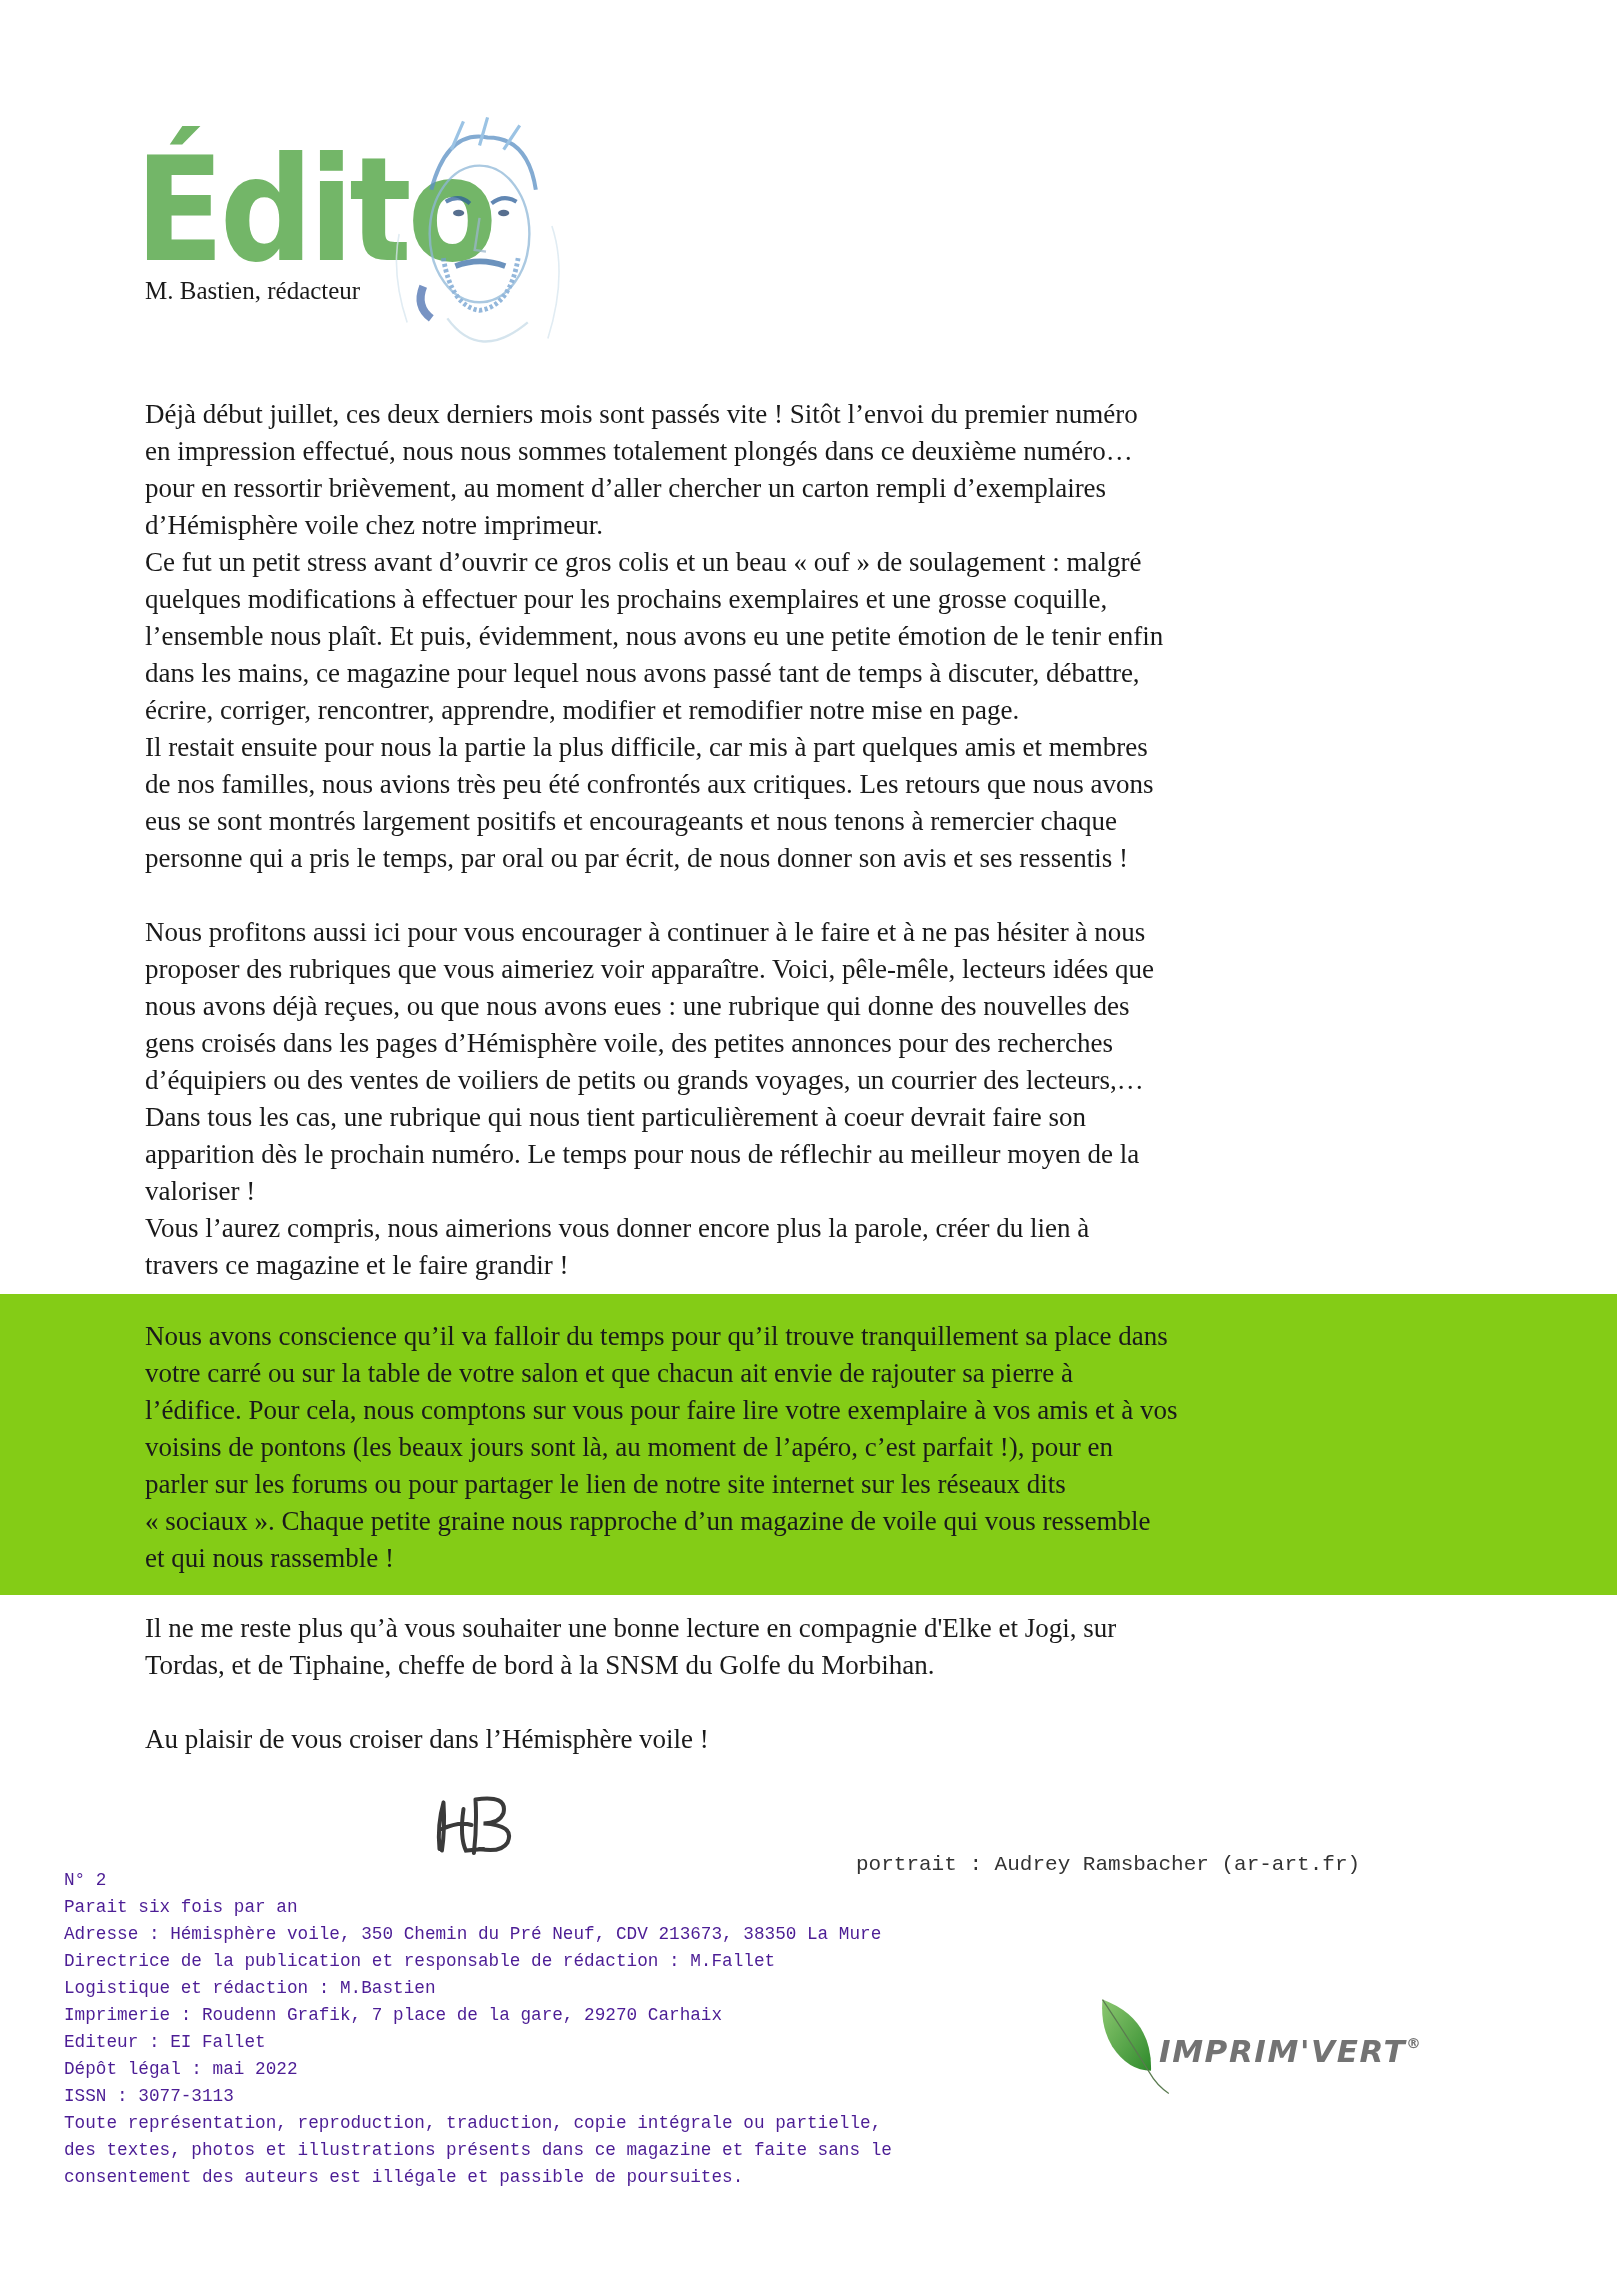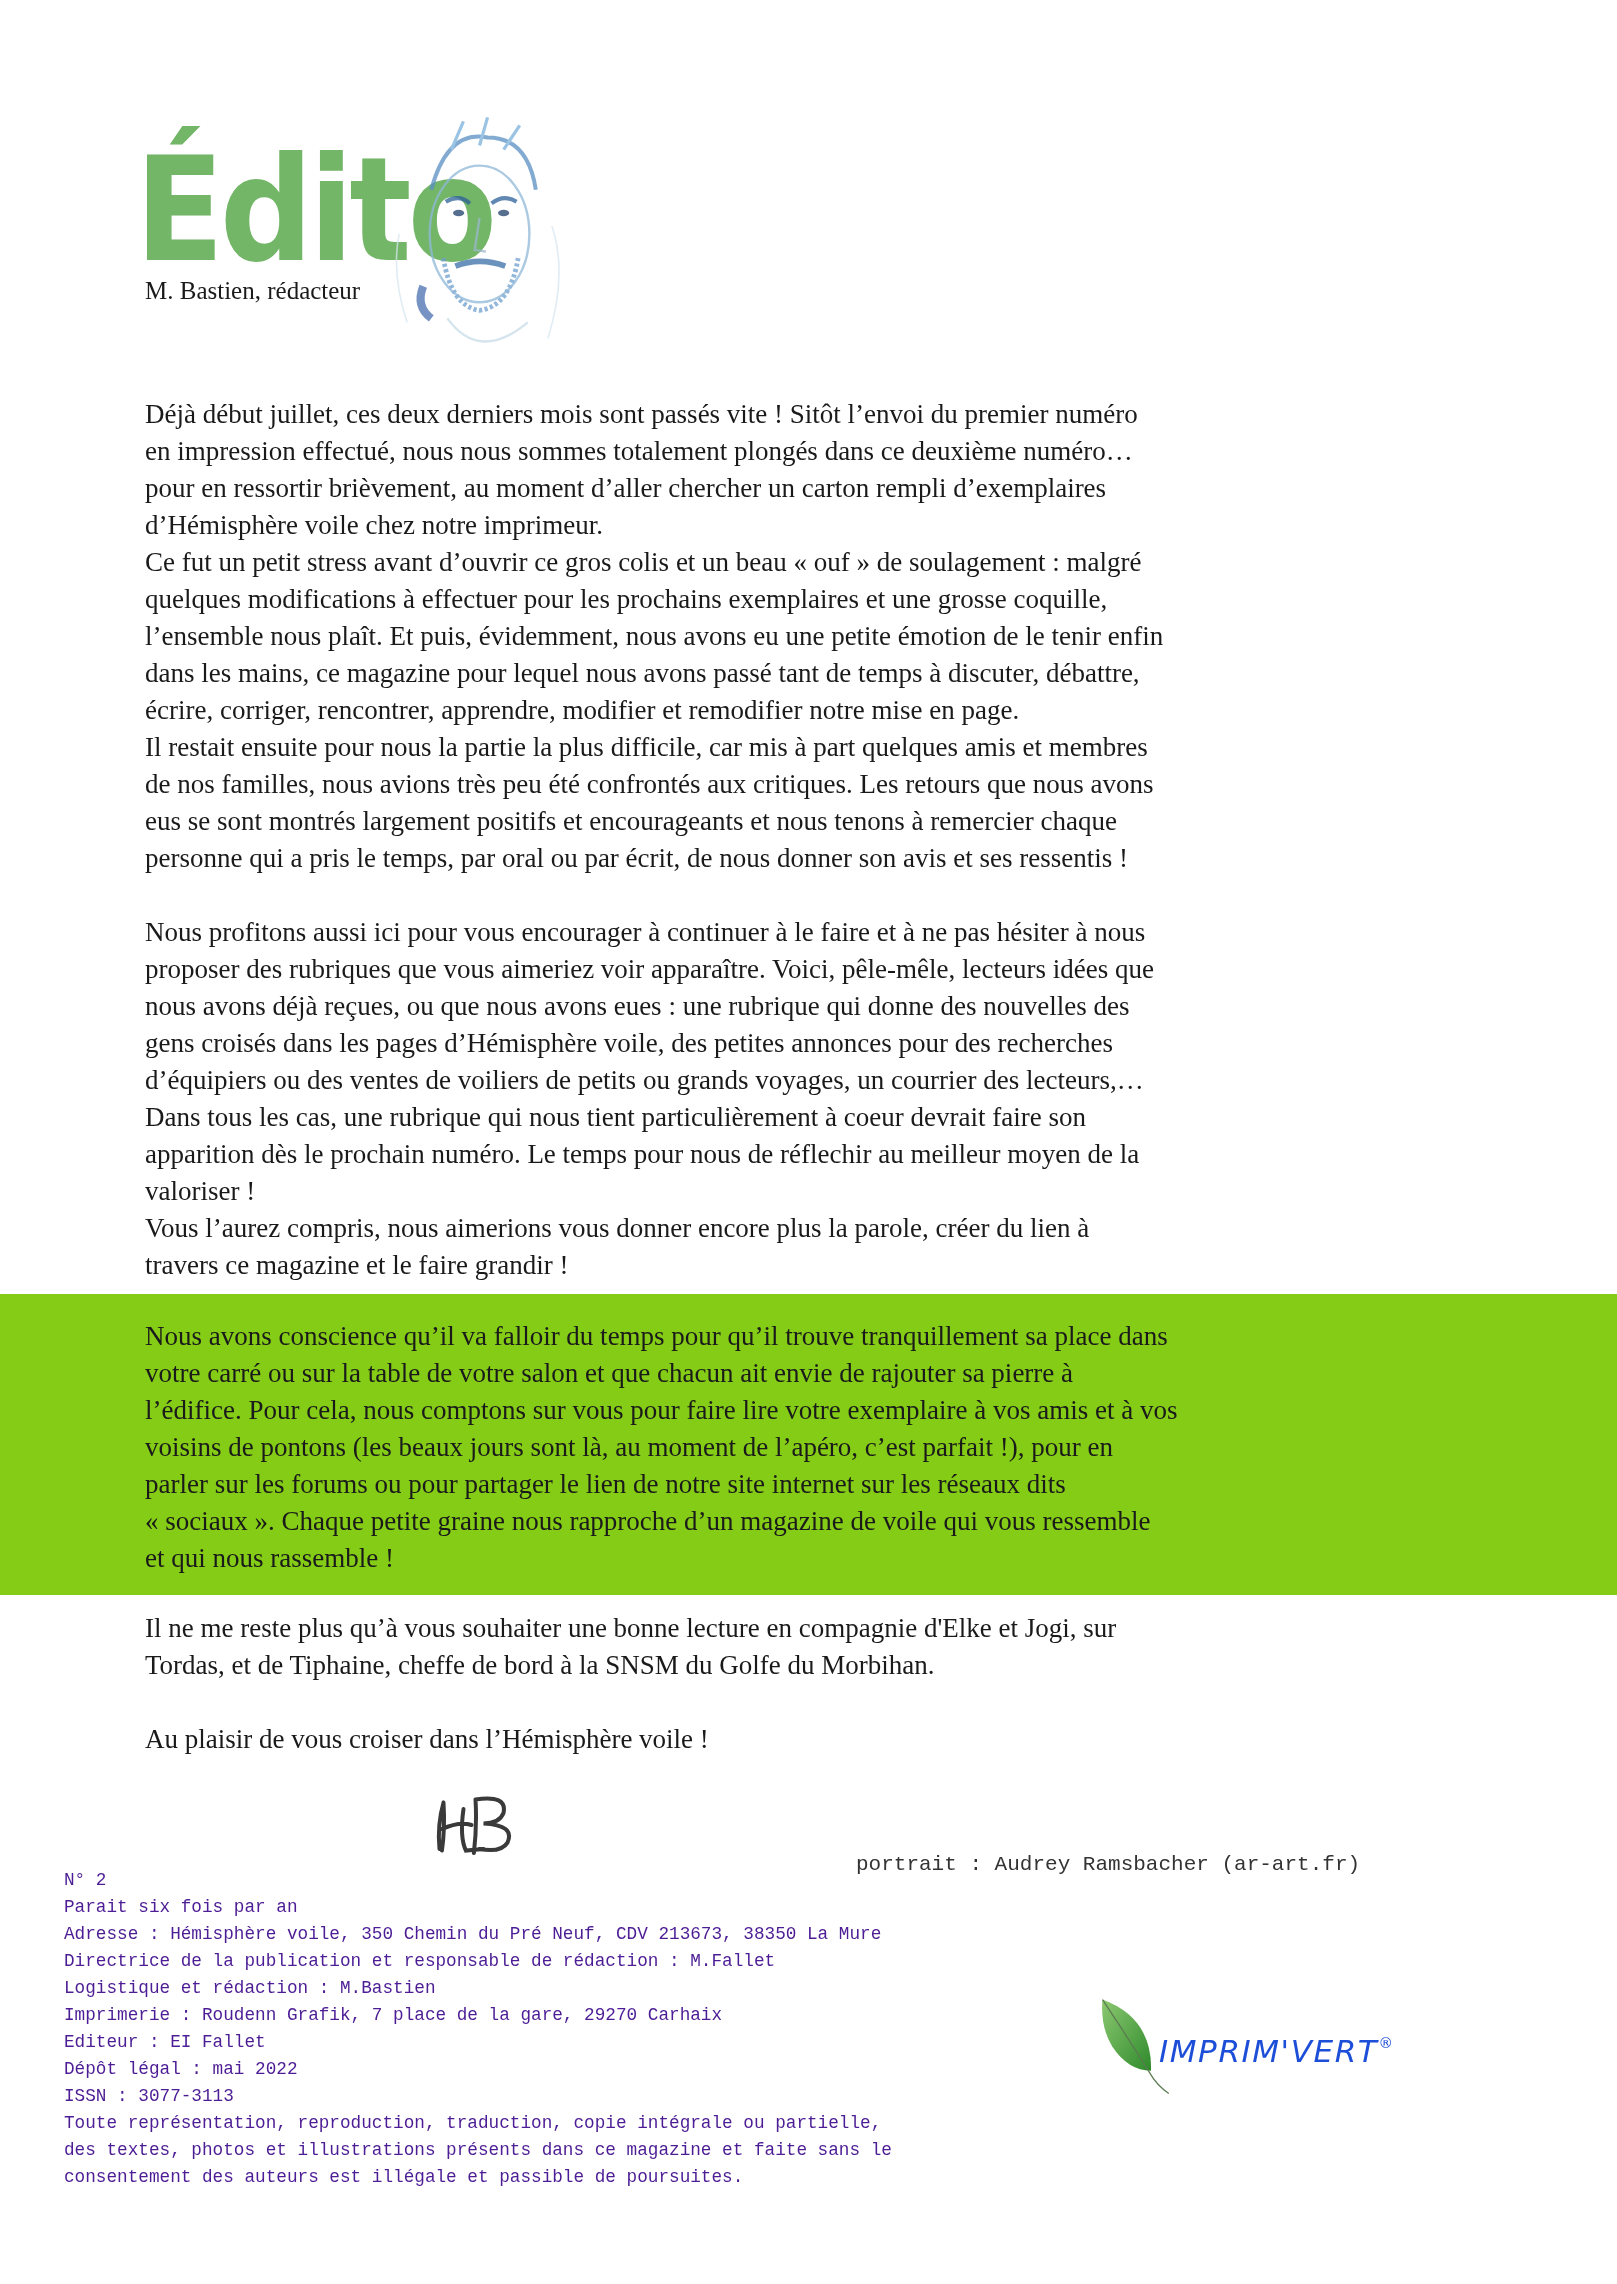--- a/index.html
+++ b/index.html
@@ -36,22 +36,22 @@
   }
   .footer {
     position:absolute; left:64px; top:1867px;
     font-family:"Liberation Mono", monospace; font-size:17.7px; line-height:27px; color:#4c1d95;
   }
   .footer div { white-space:nowrap; }
   .logo { position:absolute; left:1096px; top:1998px; width:338px; height:97px; }
   .logo .leaf { position:absolute; left:0; top:0; width:89px; height:97px; }
   .logo .word {
     position:absolute; left:63px; top:35px;
-    font-family:"DejaVu Sans", sans-serif; font-weight:normal; font-style:italic;
-    font-size:31px; color:#1d4ed8; letter-spacing:1.6px;
+    font-family:"DejaVu Sans", sans-serif; font-weight:bold; font-style:italic;
+    font-size:31px; color:#737373; letter-spacing:1.6px;
   }
   .logo .reg { font-size:14.5px; vertical-align:top; position:relative; top:1.6px; }
 </style>
 </head>
 <body>
 
 <div class="title">Édito</div>
 <div class="byline">M. Bastien, rédacteur</div>
 
 <svg class="portrait" viewBox="0 0 245 315">

